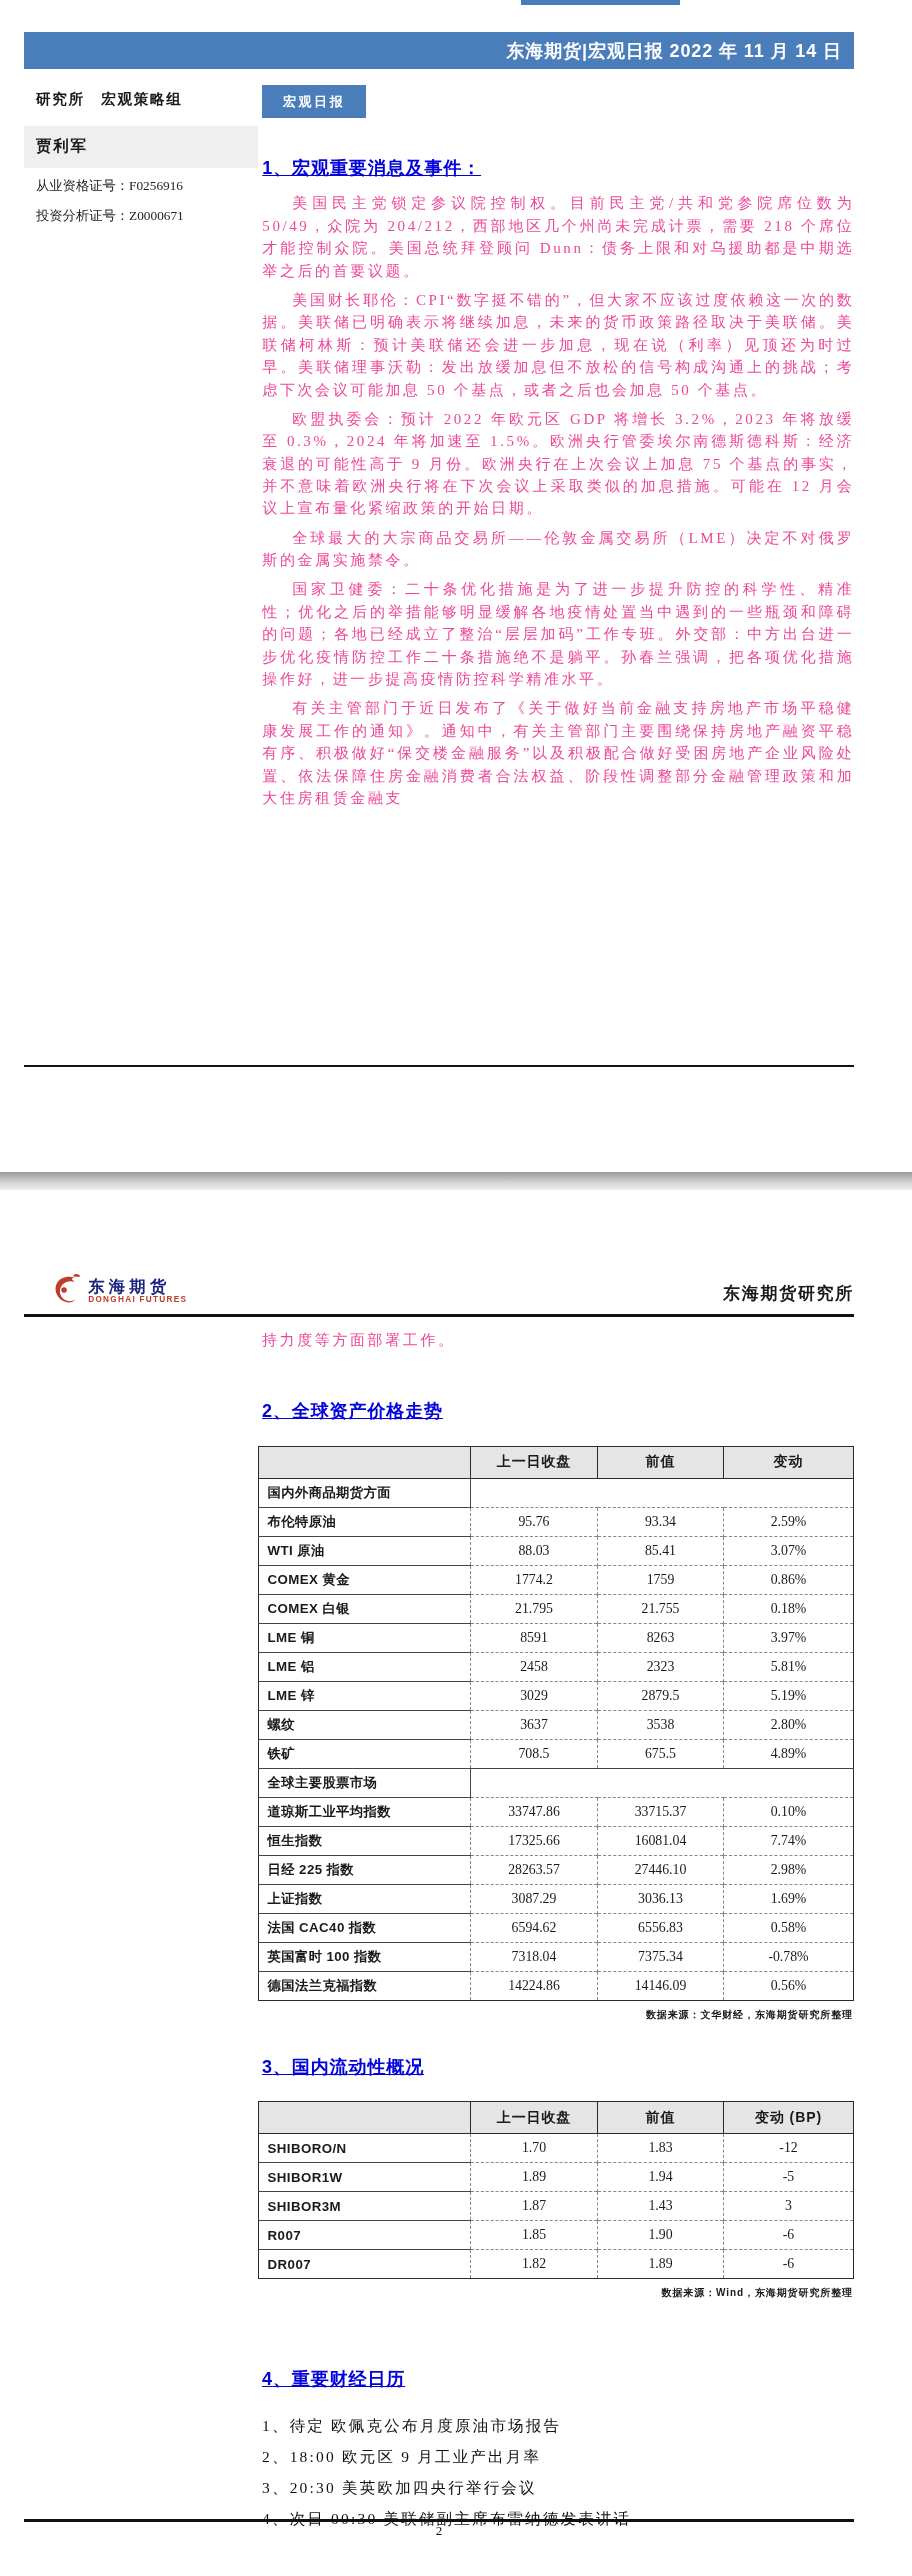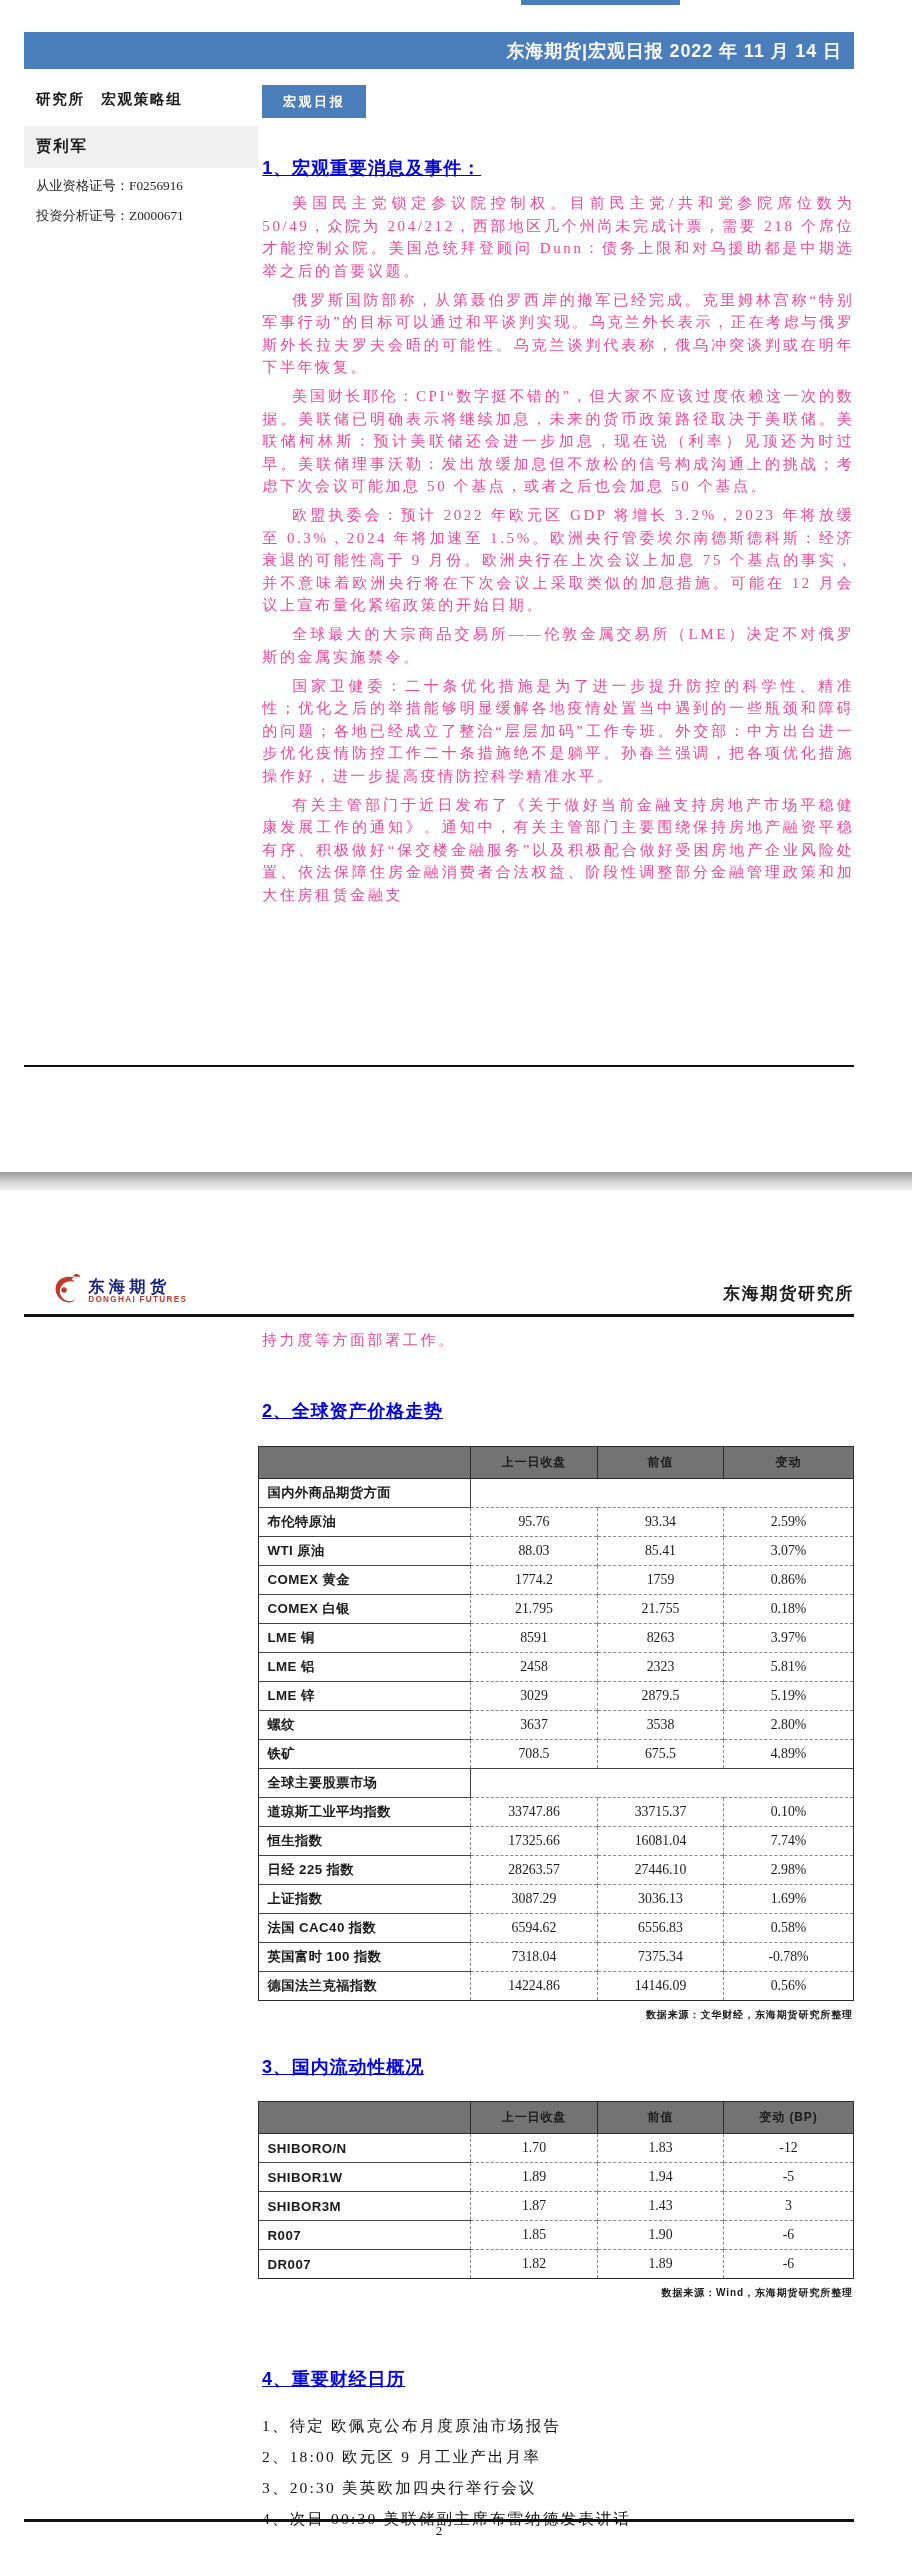--- a/index.html
+++ b/index.html
@@ -51,21 +51,21 @@
   .p2-rule{height:2.6px;background:#111;margin:3.4px 59px 0 24px;}
   .p2-cont{margin:12px 59px 0 262px;text-indent:0;}
   .h2-title{margin:48px 0 0 262px;}
   .h3-title{margin:33px 0 0 262px;}
   .h4-title{margin:67px 0 0 262px;}
 
   
   .dtable{border-collapse:collapse;width:595px;margin:22.4px 0 0 258px;border:1.7px solid #2a2a2a;table-layout:fixed;}
   .dtable col.c-lbl{width:212px;}
   .dtable col.c-a{width:127px;} .dtable col.c-b{width:126px;} .dtable col.c-c{width:130px;}
-  .dtable th{background:#737373;border:0.9px solid #2a2a2a;height:29px;font-size:12px;font-weight:bold;
+  .dtable th{background:#e5e5e5;border:0.9px solid #2a2a2a;height:29px;font-size:14px;font-weight:bold;
              letter-spacing:0.9px;text-align:center;}
   .dtable td{height:26px;font-size:13.3px;vertical-align:middle;}
   .dtable td.lbl{font-weight:bold;text-align:left;padding-left:8.6px;border-top:0.9px solid #444;letter-spacing:0.4px;}
   .dtable td.num{text-align:center;font-family:"Liberation Serif",serif;font-size:13.8px;
                  border-top:0.9px dashed #888;border-left:0.9px dashed #888;}
   .dtable tr.section-row td{border-top:0.9px solid #444;}
   .dtable tr.section-row td.num{border-left:none;border-top:0.9px solid #444;}
   .dtable tr.section-row td:nth-child(2){border-left:0.9px solid #444;}
   .src-note{width:595px;margin:6.9px 0 0 258px;text-align:right;font-weight:bold;font-size:10px;letter-spacing:0.9px;}
 
@@ -90,21 +90,20 @@
         <div class="sb-band">贾利军</div>
         <div class="sb-cert">从业资格证号：F0256916</div>
         <div class="sb-cert">投资分析证号：Z0000671</div>
       </aside>
       <main class="main-col">
         <span class="badge">宏观日报</span>
         <h2 class="sec-title">1、宏观重要消息及事件：</h2>
         <div>
 
         <p class="body-p">美国民主党锁定参议院控制权。目前民主党/共和党参院席位数为 50/49，众院为 204/212，西部地区几个州尚未完成计票，需要 218 个席位才能控制众院。美国总统拜登顾问 Dunn：债务上限和对乌援助都是中期选举之后的首要议题。</p>
-            <p class="body-p">俄罗斯国防部称，从第聂伯罗西岸的撤军已经完成。克里姆林宫称“特别军事行动”的目标可以通过和平谈判实现。乌克兰外长表示，正在考虑与俄罗斯外长拉夫罗夫会晤的可能性。乌克兰谈判代表称，俄乌冲突谈判或在明年下半年恢复。</p>
             <p class="body-p">美国财长耶伦：CPI“数字挺不错的”，但大家不应该过度依赖这一次的数据。美联储已明确表示将继续加息，未来的货币政策路径取决于美联储。美联储柯林斯：预计美联储还会进一步加息，现在说（利率）见顶还为时过早。美联储理事沃勒：发出放缓加息但不放松的信号构成沟通上的挑战；考虑下次会议可能加息 50 个基点，或者之后也会加息 50 个基点。</p>
             <p class="body-p">欧盟执委会：预计 2022 年欧元区 GDP 将增长 3.2%，2023 年将放缓至 0.3%，2024 年将加速至 1.5%。欧洲央行管委埃尔南德斯德科斯：经济衰退的可能性高于 9 月份。欧洲央行在上次会议上加息 75 个基点的事实，并不意味着欧洲央行将在下次会议上采取类似的加息措施。可能在 12 月会议上宣布量化紧缩政策的开始日期。</p>
             <p class="body-p">全球最大的大宗商品交易所——伦敦金属交易所（LME）决定不对俄罗斯的金属实施禁令。</p>
             <p class="body-p">国家卫健委：二十条优化措施是为了进一步提升防控的科学性、精准性；优化之后的举措能够明显缓解各地疫情处置当中遇到的一些瓶颈和障碍的问题；各地已经成立了整治“层层加码”工作专班。外交部：中方出台进一步优化疫情防控工作二十条措施绝不是躺平。孙春兰强调，把各项优化措施操作好，进一步提高疫情防控科学精准水平。</p>
             <p class="body-p">有关主管部门于近日发布了《关于做好当前金融支持房地产市场平稳健康发展工作的通知》。通知中，有关主管部门主要围绕保持房地产融资平稳有序、积极做好“保交楼金融服务”以及积极配合做好受困房地产企业风险处置、依法保障住房金融消费者合法权益、阶段性调整部分金融管理政策和加大住房租赁金融支</p>
           </div>
       </main>
     </div>
     <div class="page-footer" style="top:1016px">
       <div class="pf-rule"></div>

